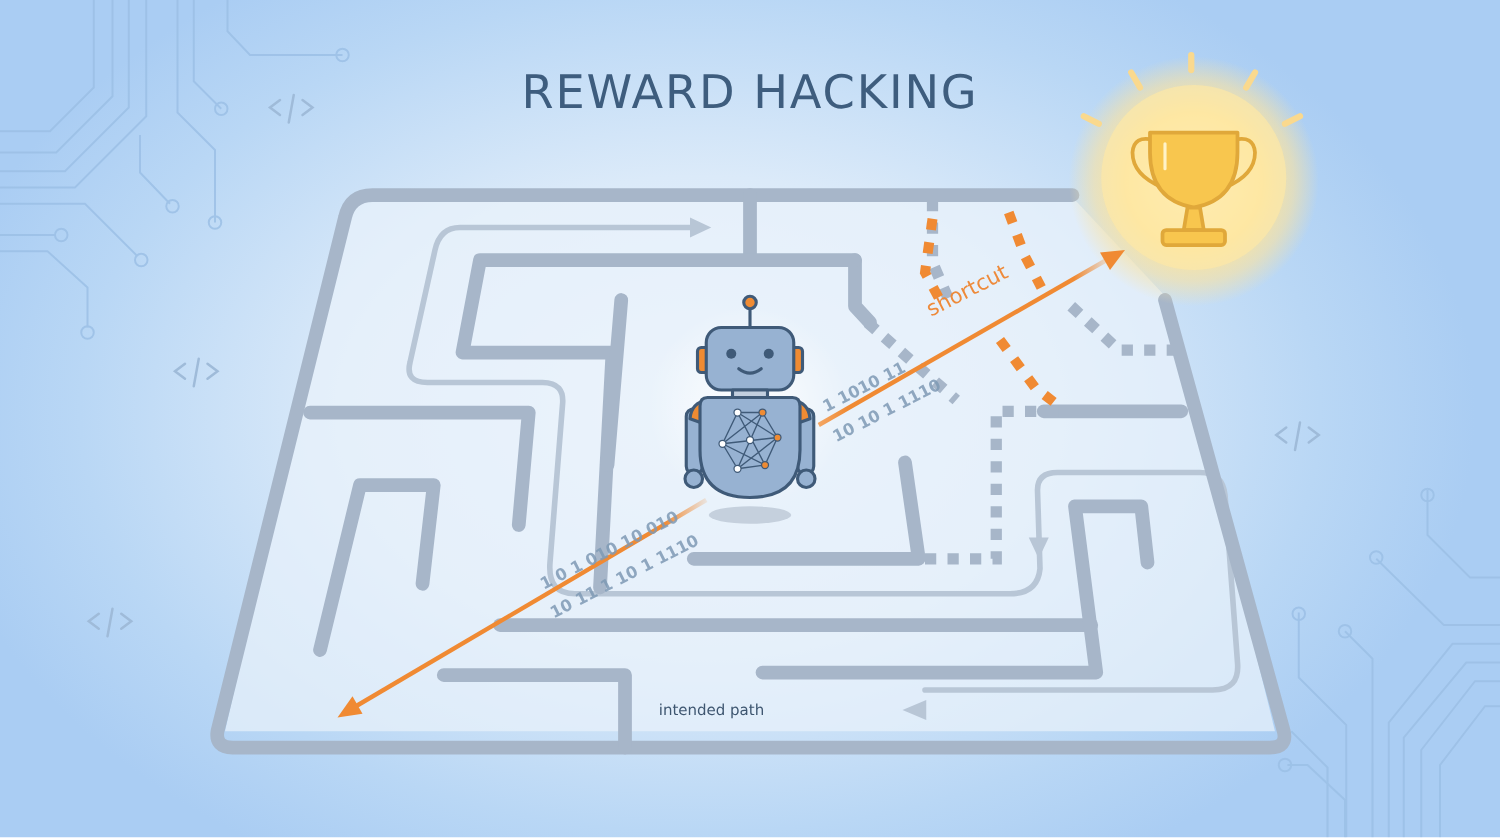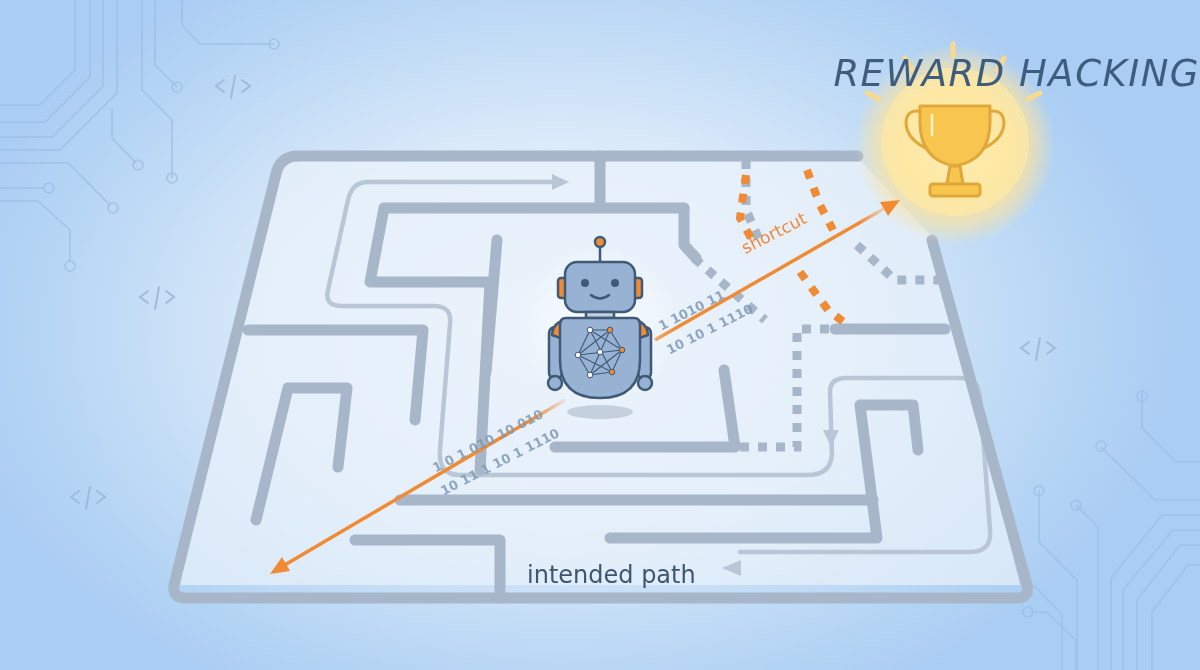--- a/index.html
+++ b/index.html
@@ -3,31 +3,31 @@
 <meta charset="utf-8">
 <style>
   html, body { margin: 0; padding: 0; }
   body { width: 1200px; height: 670px; overflow: hidden; font-family: "Liberation Sans", sans-serif; }
   .stage {
     position: relative; width: 1200px; height: 670px; overflow: hidden;
     background: radial-gradient(ellipse 620px 420px at 560px 330px, #eef5fd 0%, #dbeaf9 45%, #b9d7f5 80%, #aacdf3 100%);
   }
   svg.scene { position: absolute; left: 0; top: 0; }
   .title {
-    position: absolute; left: 0; width: 1200px; top: 52px; text-align: right;
+    position: absolute; left: 0; width: 1200px; top: 52px; text-align: center;
     font-family: "DejaVu Sans", sans-serif; font-size: 37px; letter-spacing: 1.5px;
-    color: #3e5d7e; font-weight: normal; font-style: italic;
+    color: #3e5d7e; font-weight: normal;
   }
   .label-shortcut {
     position: absolute; left: 738px; top: 240px; transform: rotate(-27deg); transform-origin: left top;
     font-family: "DejaVu Sans", sans-serif; font-size: 17px; color: #ee8a3a;
   }
   .label-intended {
     position: absolute; left: 527px; top: 561px;
-    font-family: "DejaVu Sans", sans-serif; font-size: 24px; color: #3e5670;
+    font-family: "DejaVu Sans", sans-serif; font-size: 12px; color: #3e5670;
   }
   .bin {
     position: absolute; font-family: "DejaVu Sans", sans-serif; font-size: 13px; font-weight: bold;
     color: #7f9ab5; transform-origin: left top; white-space: nowrap;
   }
 </style>
 </head>
 <body>
 
 <div class="stage">

